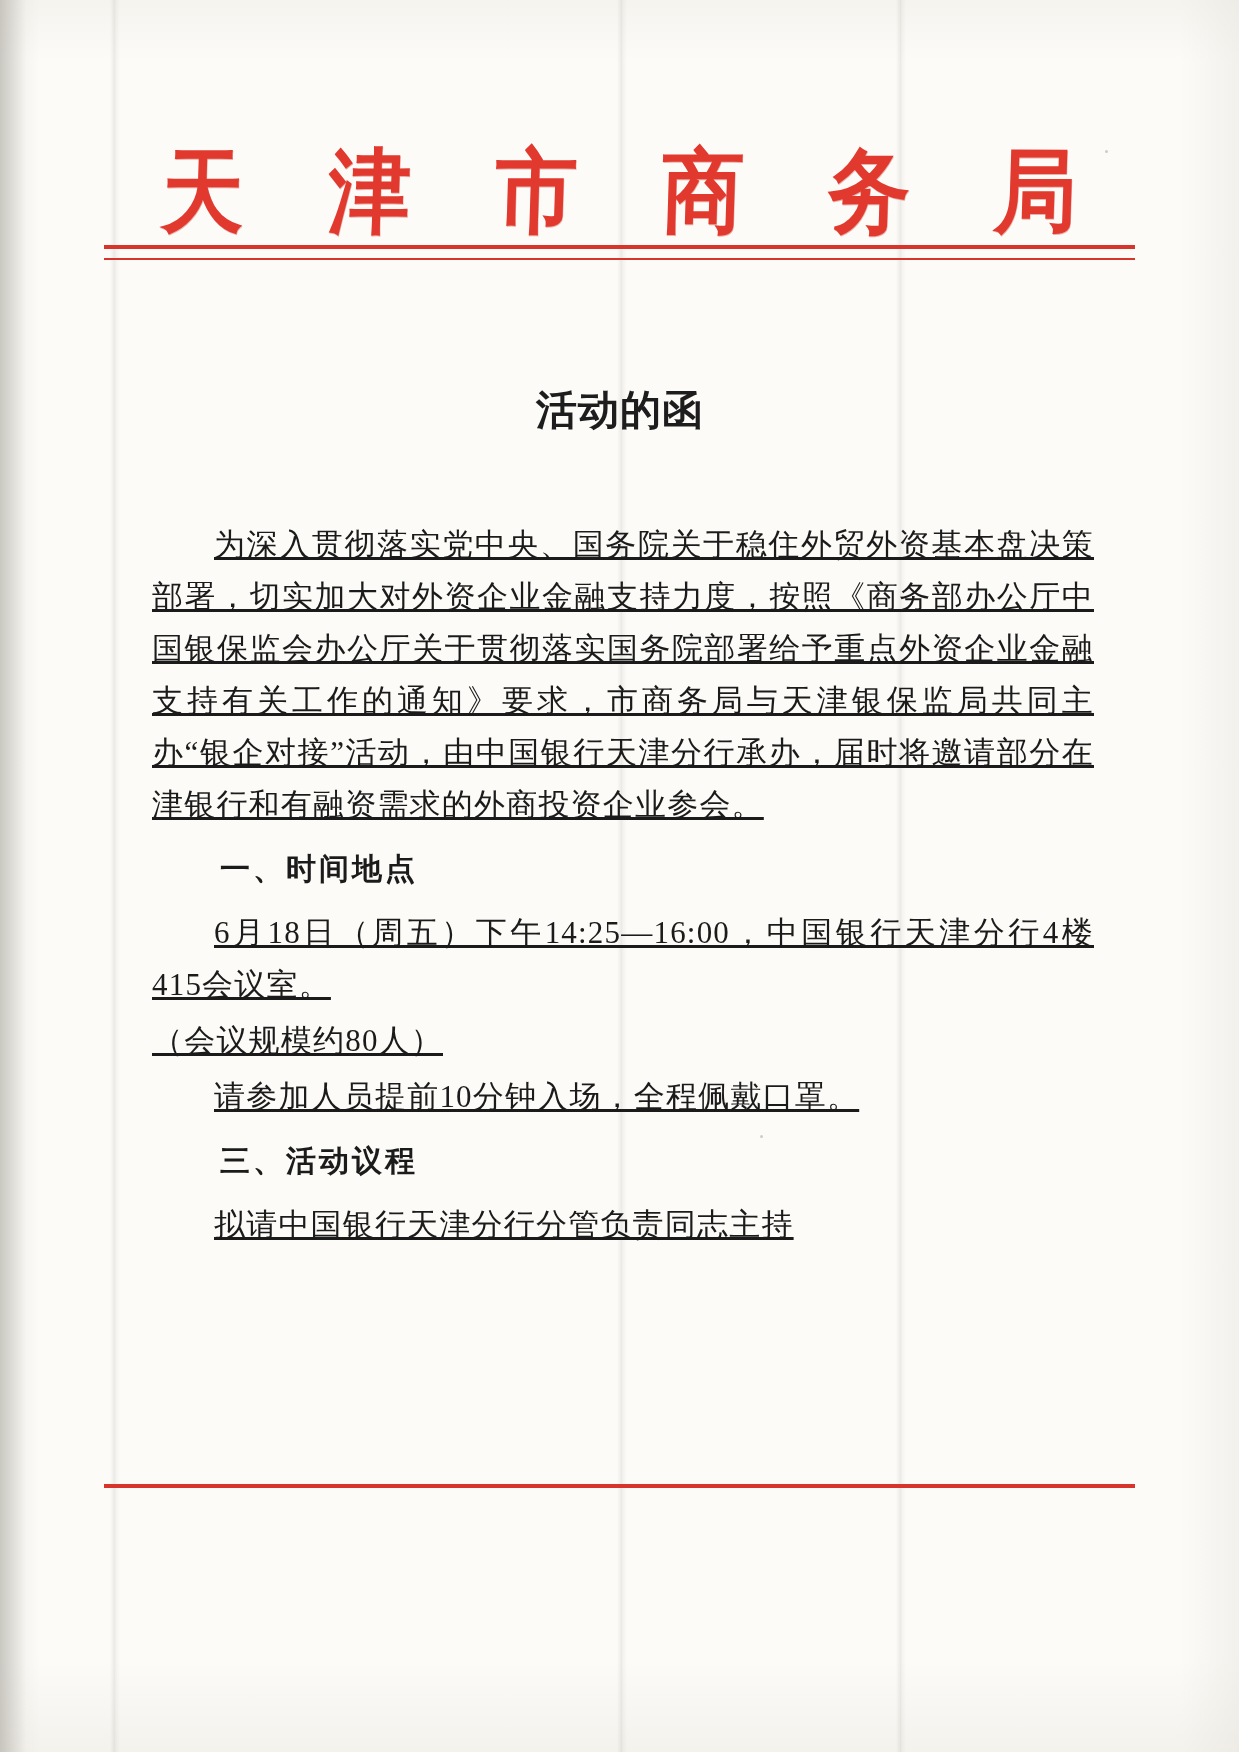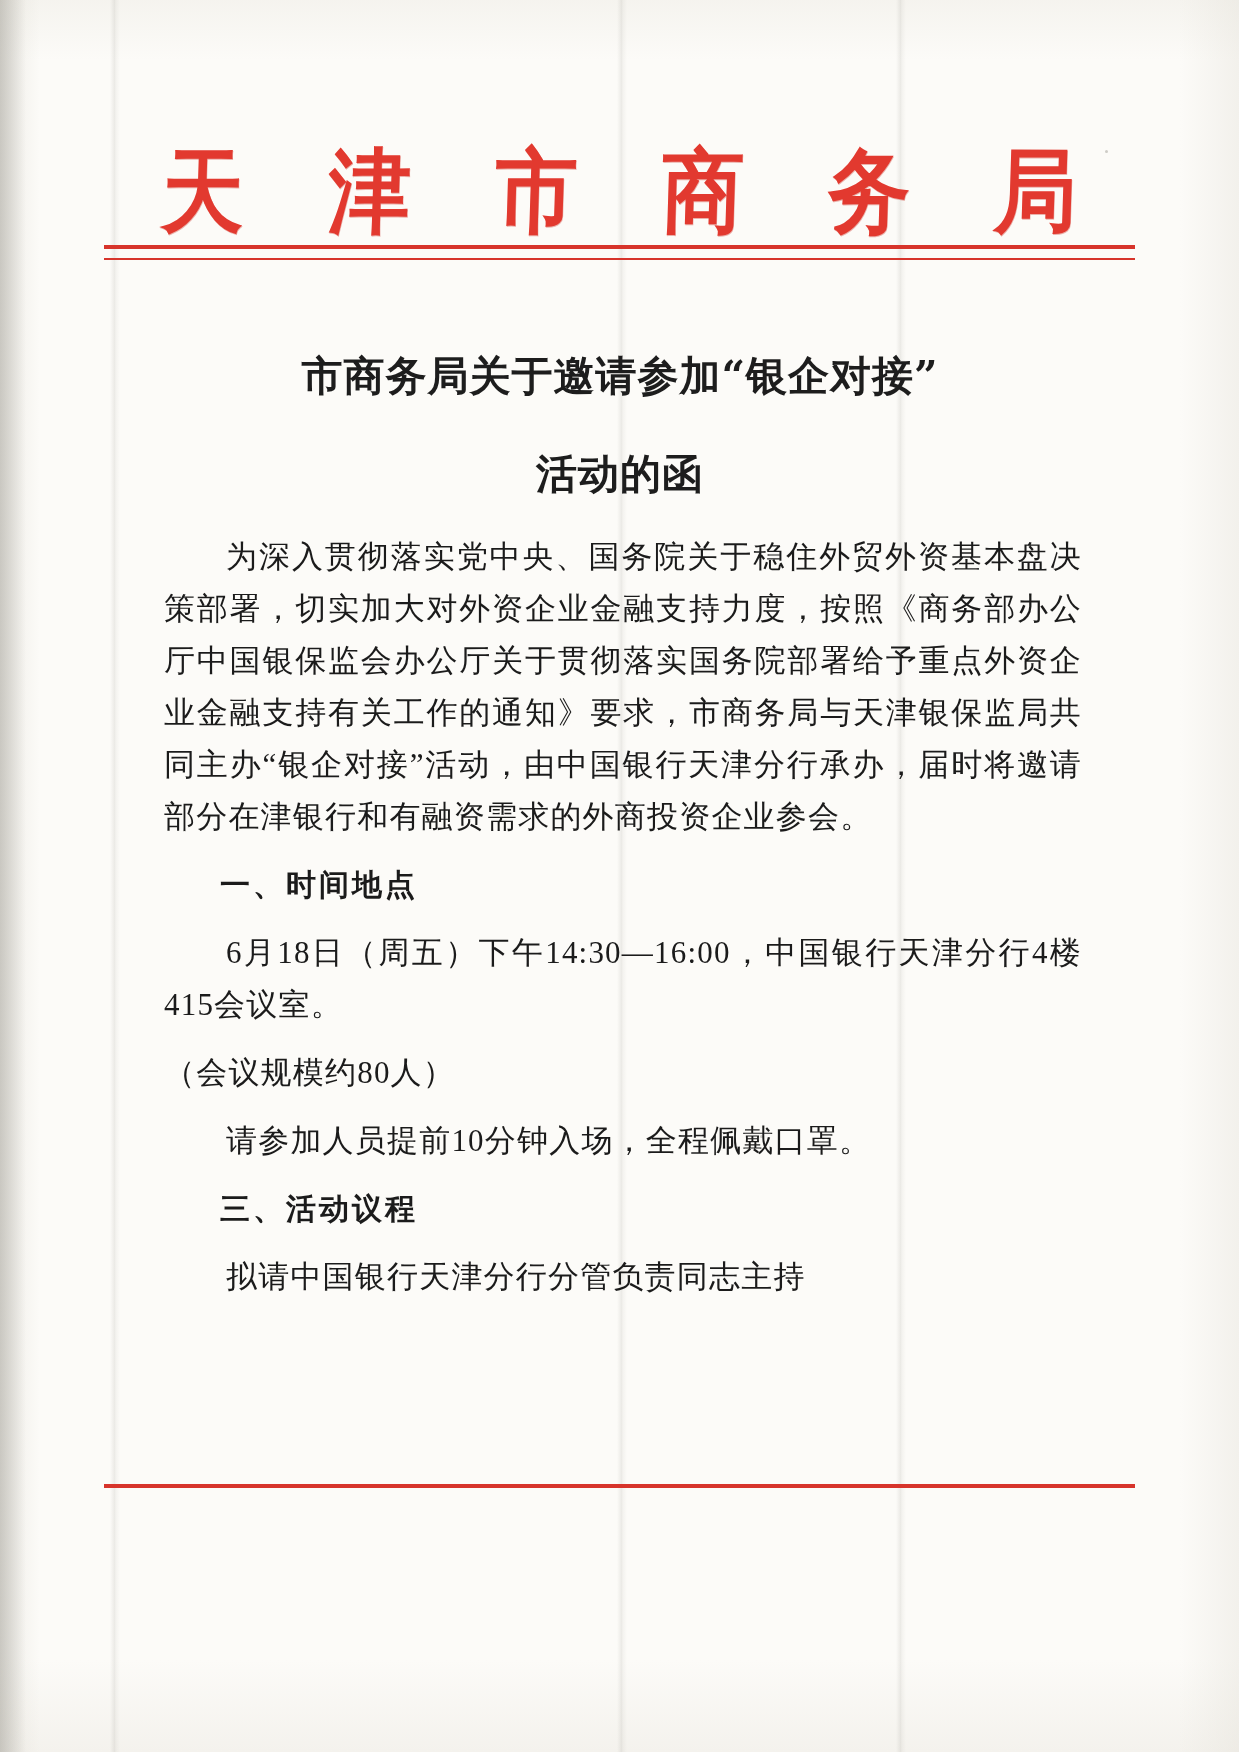--- a/index.html
+++ b/index.html
@@ -118,25 +118,26 @@
     color: #1b1b1b;
     font-size: 31px;
     line-height: 52px;
     font-family: "Liberation Serif", "DejaVu Serif", serif;
   }
   .salutation {
     margin: 0 0 2px 0;
     letter-spacing: 1.5px;
   }
   .para {
-    margin: 16px;
+    margin: 4px;
     text-indent: 2em;
     text-align: justify;
     text-align-last: left;
     letter-spacing: 1.2px;
+    text-decoration: underline;
   }
   .para.no-indent { text-indent: 0; }
   .section-head {
     margin: 12px;
     text-indent: 2em;
     font-weight: 700;
     letter-spacing: 3px;
     font-family: "DejaVu Sans", "Liberation Sans", sans-serif;
     font-size: 30px;
   }
@@ -154,31 +155,30 @@
   <div class="speck" style="left:1105px; top:150px; width:3px; height:3px;"></div>
   <div class="speck" style="left:760px; top:1135px; width:3px; height:3px;"></div>
 
   <div class="letterhead">
     <div class="letterhead-title">天 津 市 商 务 局</div>
   </div>
   <div class="rule-red top1"></div>
   <div class="rule-red top2"></div>
 
   <div class="doc-title">
-    <span>市商务局关于邀请参加“银企对接”</span>
     <span class="tl2">活动的函</span>
   </div>
 
   <div class="content">
 
 
     <p class="para">为深入贯彻落实党中央、国务院关于稳住外贸外资基本盘决策部署，切实加大对外资企业金融支持力度，按照《商务部办公厅中国银保监会办公厅关于贯彻落实国务院部署给予重点外资企业金融支持有关工作的通知》要求，市商务局与天津银保监局共同主办“银企对接”活动，由中国银行天津分行承办，届时将邀请部分在津银行和有融资需求的外商投资企业参会。</p>
 
     <p class="section-head">一、时间地点</p>
-    <p class="para">6月18日（周五）下午14:30—16:00，中国银行天津分行4楼415会议室。</p>
+    <p class="para">6月18日（周五）下午14:25—16:00，中国银行天津分行4楼415会议室。</p>
 
     <p class="para no-indent">（会议规模约80人）</p>
     <p class="para">请参加人员提前10分钟入场，全程佩戴口罩。</p>
 
     <p class="section-head">三、活动议程</p>
     <p class="para">拟请中国银行天津分行分管负责同志主持</p>
 
   </div>
 
   <div class="rule-red bottom"></div>

